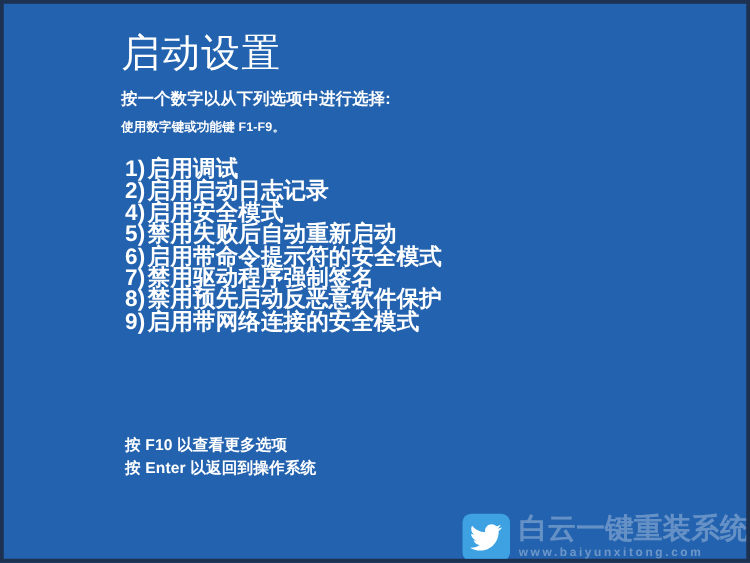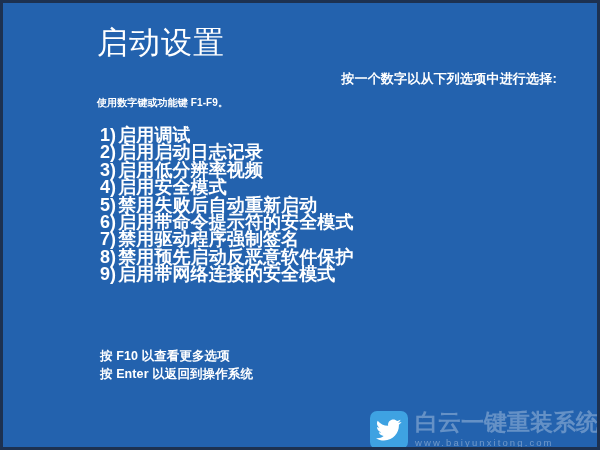--- a/index.html
+++ b/index.html
@@ -39,21 +39,20 @@
     margin: 0 0 6px 0;
     color: #ffffff;
   }
 
   #subtitle {
     font-size: 13px;
     font-weight: bold;
     line-height: 20px;
     margin: 0 0 6px 0;
     letter-spacing: 0.2px;
-    text-align: right;
   }
 
   #hint {
     font-size: 10px;
     font-weight: bold;
     line-height: 16px;
     margin: 0;
     letter-spacing: 0.1px;
   }
 
@@ -125,21 +124,21 @@
   #watermark-brand {
     font-size: 23px;
     font-weight: bold;
     line-height: 25px;
     color: rgba(255,255,255,0.30);
     letter-spacing: 0px;
     white-space: nowrap;
   }
   #watermark-url {
     font-size: 9.5px;
-    font-weight: normal;
+    font-weight: bold;
     line-height: 14px;
     color: rgba(255,255,255,0.34);
     letter-spacing: 2.1px;
     white-space: nowrap;
     margin-top: 1px;
   }
 </style>
 </head>
 <body>
 
@@ -150,23 +149,20 @@
     <p id="subtitle">按一个数字以从下列选项中进行选择:</p>
     <p id="hint">使用数字键或功能键 F1-F9。</p>
   </div>
 
   <ul id="options-list">
     <li>
       <span class="opt-num">1)</span><span class="opt-label">启用调试</span>
     </li>
     <li>
       <span class="opt-num">2)</span><span class="opt-label">启用启动日志记录</span>
-    </li>
-    <li>
-      <span class="opt-num">3)</span><span class="opt-label">启用低分辨率视频</span>
     </li>
     <li>
       <span class="opt-num">4)</span><span class="opt-label">启用安全模式</span>
     </li>
     <li>
       <span class="opt-num">5)</span><span class="opt-label">禁用失败后自动重新启动</span>
     </li>
     <li>
       <span class="opt-num">6)</span><span class="opt-label">启用带命令提示符的安全模式</span>
     </li>

